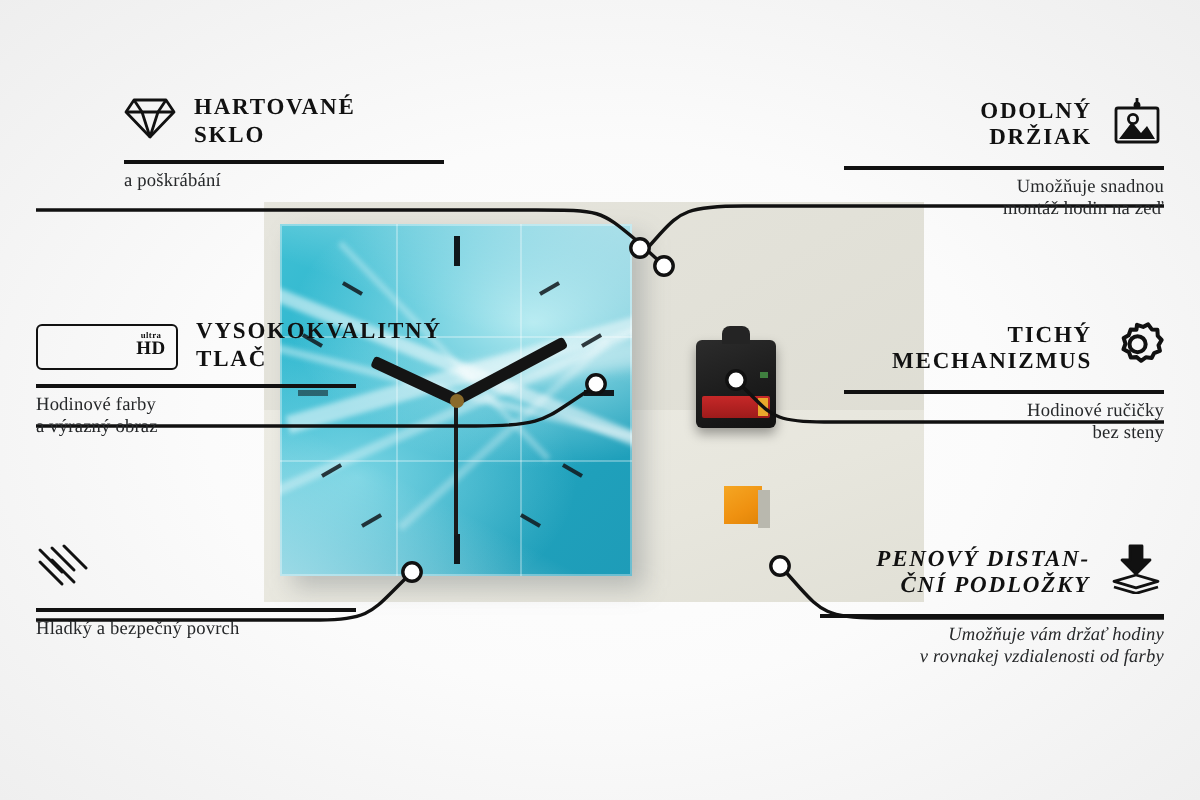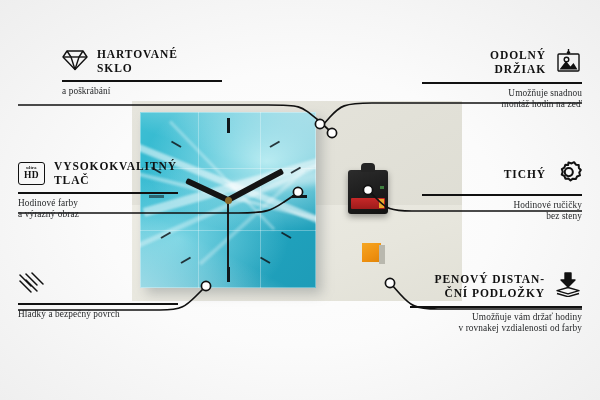--- a/index.html
+++ b/index.html
@@ -84,21 +84,21 @@
     color:#111;text-transform:uppercase;
   }
   .c-rule{height:1.6px;background:#111;margin:5px 0 4px 0;}
   .c-desc{
     font-size:9.3px;line-height:11.6px;color:#26282a;font-weight:400;letter-spacing:.1px;
   }
   .right .c-title,.callout.right-side .c-title,.callout.right-side .c-desc{text-align:right;}
   .icon{flex:0 0 auto;color:#111;display:block;}
   .hd-badge{
     width:25px;height:21px;border:1.6px solid #111;border-radius:3px;
-    display:flex;flex-direction:column;align-items:center;justify-content:center;line-height:1;
+    display:flex;flex-direction:column;align-items:center;justify-content:center;line-height:1;padding-left:44px;
   }
   .hd-ultra{font-size:4.4px;font-weight:700;letter-spacing:.2px;}
   .hd-hd{font-size:9.5px;font-weight:700;letter-spacing:.3px;margin-top:.5px;}
   svg.lines{position:absolute;left:0;top:0;width:600px;height:400px;pointer-events:none;}
 </style>
 </head>
 <body>
 
 <div id="stage">
 
@@ -241,28 +241,29 @@
   <div class="callout right-side" style="left:407px;top:160px;width:175px;">
     <div class="c-head right">
       <span class="icon">
         <svg width="27" height="25" viewBox="0 0 28 26" fill="none" stroke="#111" stroke-width="2.1" stroke-linejoin="round">
           <path d="M14,2.5 l3.2,1.1 2.6,-1.3 1.9,2.6 2.9,0.2 0.2,3.2 2.0,2.1 -1.6,2.7 0.7,2.9 -3.0,1.2 -1.3,2.6 -3.0,-0.4 -2.5,1.8 -2.3,-1.9 -3.0,0.2 -1.0,-2.8 -2.8,-1.5 1.0,-2.9 -0.9,-2.9 2.6,-1.5 1.0,-2.9 3.0,0.1 Z"></path>
           <circle cx="14.3" cy="12.6" r="4.2"></circle>
         </svg>
       </span>
       <span>
         <div class="c-title">TICHÝ</div>
+        <div class="c-title">MECHANIZMUS</div>
       </span>
     </div>
     <div class="c-rule" style="width:160px;margin-left:15px;"></div>
     <div class="c-desc">Hodinové ručičky</div>
     <div class="c-desc">bez steny</div>
   </div>
 
-  <div class="callout right-side" style="left:395px;top:272px;width:187px;">
+  <div class="callout right-side" style="left:395px;top:272px;width:187px;font-style:italic;">
     <div class="c-head right">
       <span class="icon">
         <svg width="28" height="25" viewBox="0 0 28 25" fill="none" stroke="#111" stroke-width="1.4" stroke-linejoin="round">
           <path d="M11,1 h6 v7 h4 l-7,7 -7,-7 h4 Z" fill="#111" stroke="#111"></path>
           <path d="M14,15.5 l11,3.2 -11,3.2 -11,-3.2 Z"></path>
           <path d="M3,21.5 l11,3.2 11,-3.2"></path>
         </svg>
       </span>
       <span>
         <div class="c-title">PENOVÝ DISTAN-</div>

